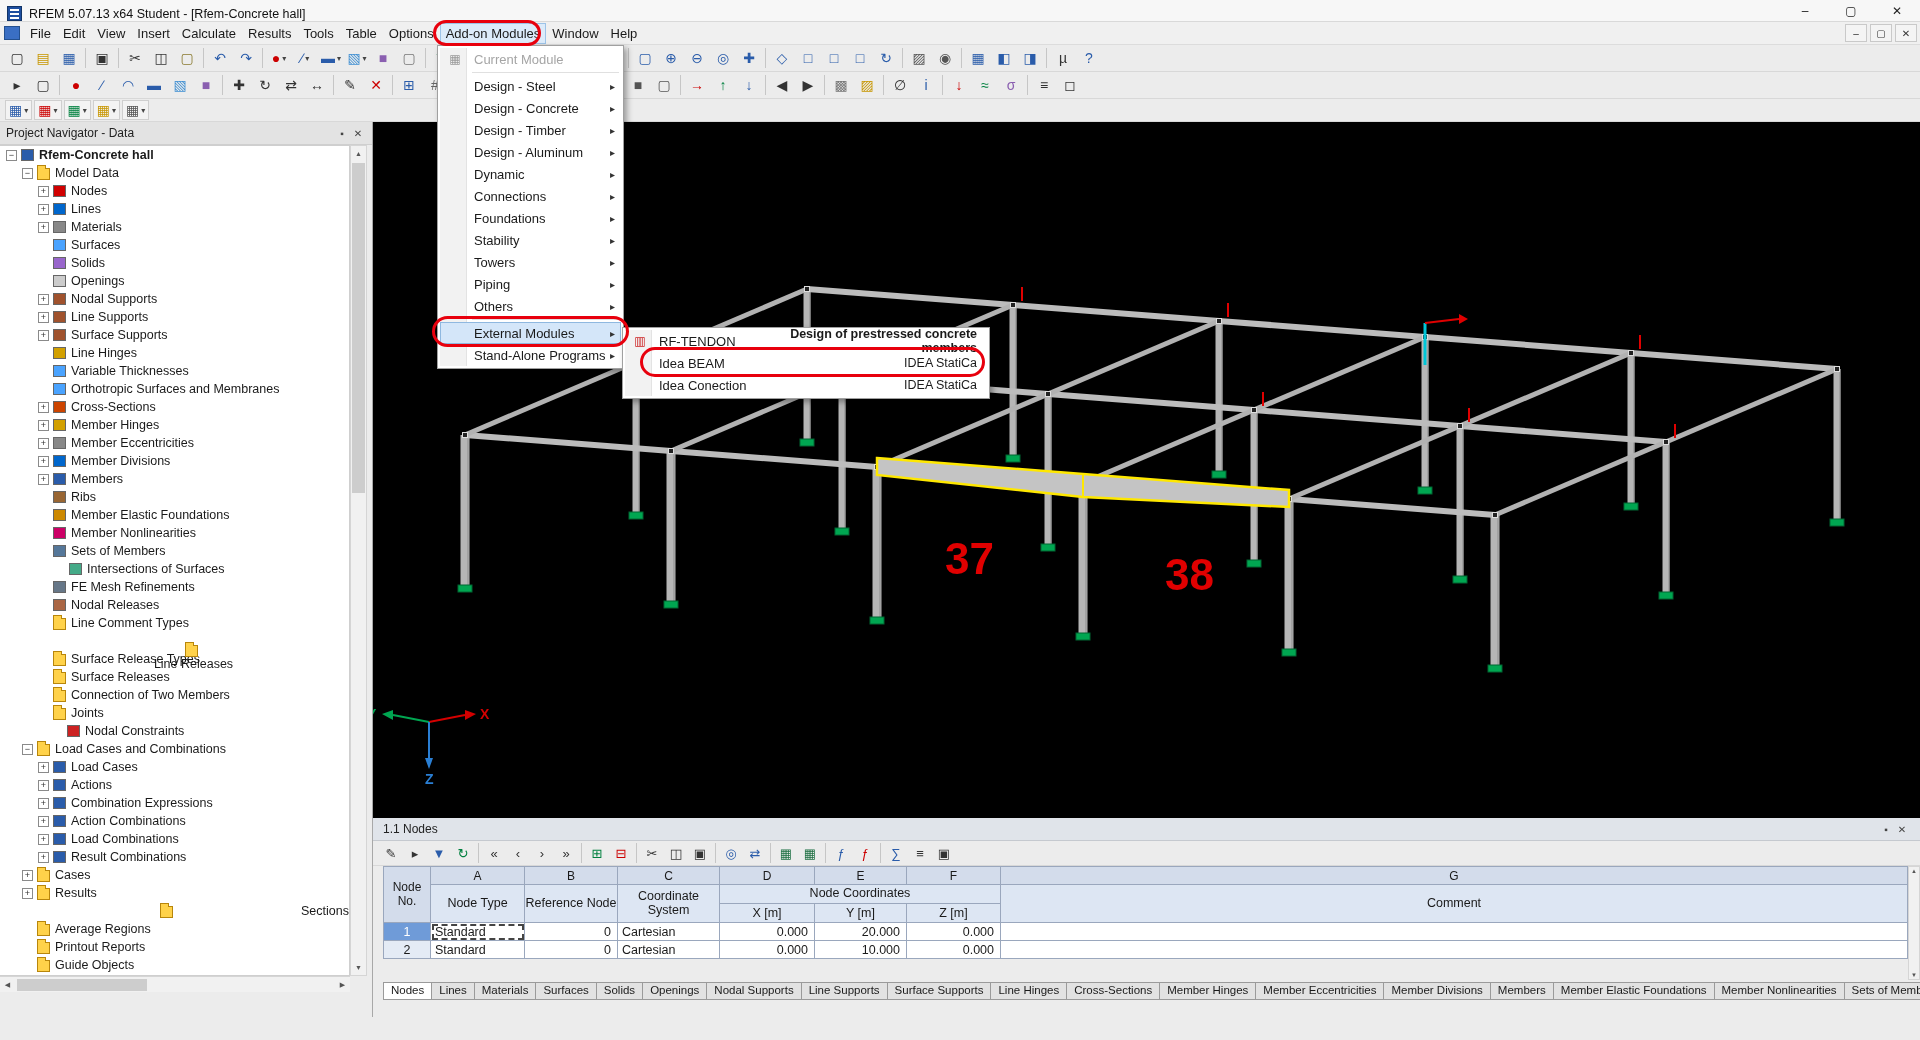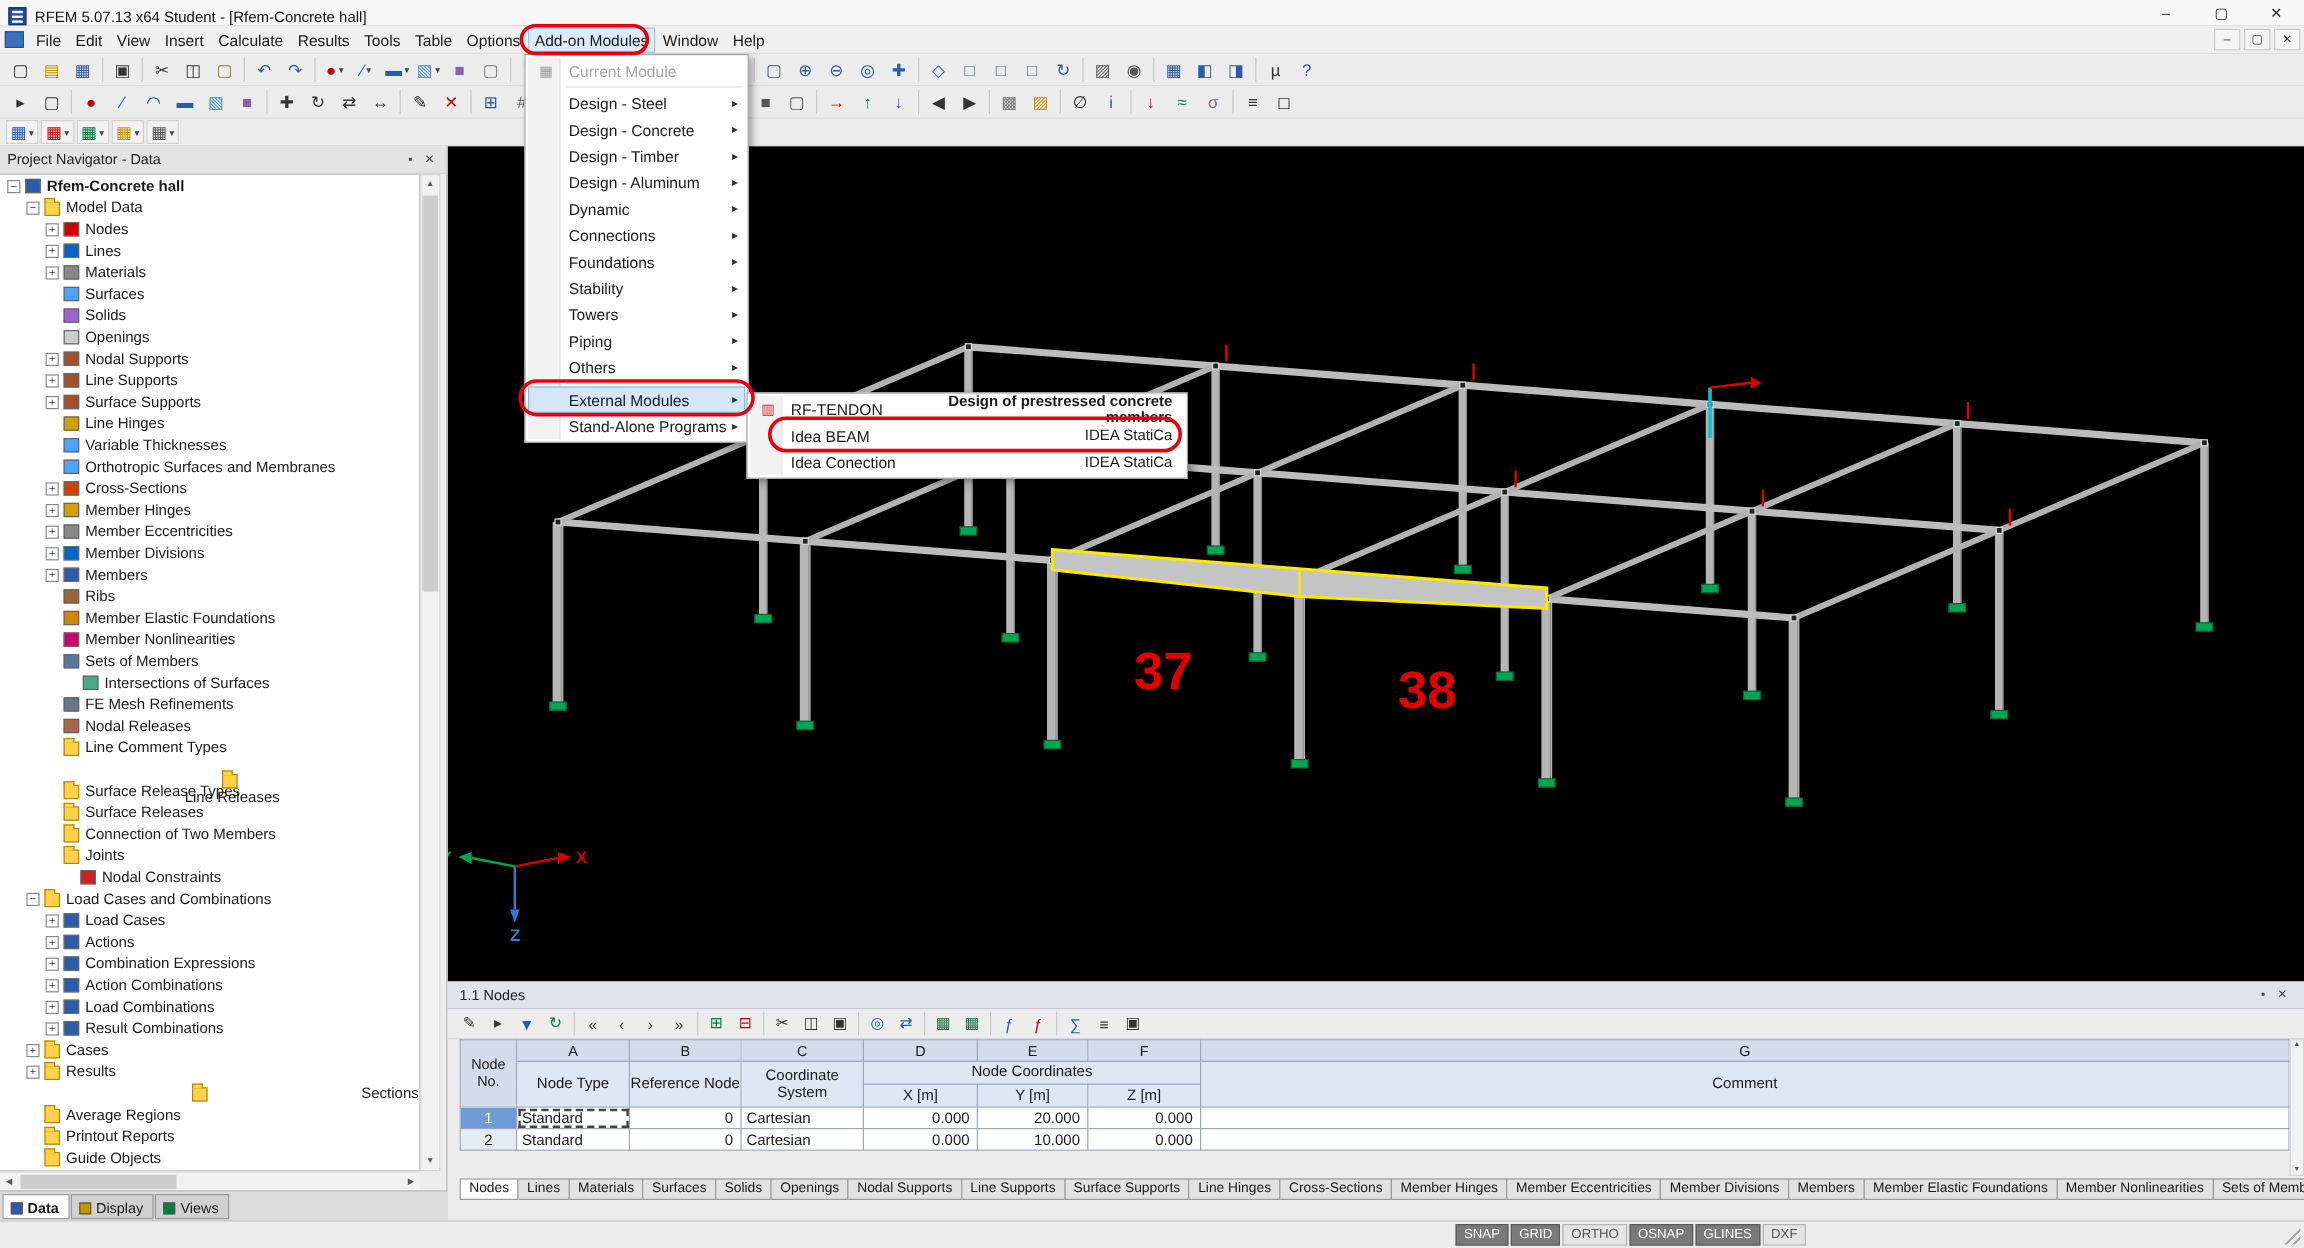--- a/index.html
+++ b/index.html
@@ -689,34 +689,20 @@
     <div class="scroll-v">
       <div class="sarr">▲</div>
       <div class="thumb"></div>
       <div class="sarr dn">▼</div>
     </div>
     <div class="scroll-h">
       <div class="sarr">◀</div>
       <div class="thumbh"></div>
       <div class="sarr" style="margin-left:auto;">▶</div>
     </div>
-    <div class="nav-tabs" id="nav-tabs">
-        <div class="nav-tab active">
-          <span class="tic" style="background: rgb(42, 92, 170);"></span>
-          <span>Data</span>
-        </div>
-        <div class="nav-tab">
-          <span class="tic" style="background: rgb(199, 150, 0);"></span>
-          <span>Display</span>
-        </div>
-        <div class="nav-tab">
-          <span class="tic" style="background: rgb(0, 128, 63);"></span>
-          <span>Views</span>
-        </div>
-      </div>
   </div>
 
   <div class="viewport">
     <svg id="structure-svg" width="1547" height="696" viewBox="0 0 1547 696">
       <g id="struct-layer">
           <line x1="434" y1="167" x2="434" y2="320" stroke="#b6b6b6" stroke-width="7"></line>
           <line x1="437" y1="167" x2="437" y2="320" stroke="#8f8f8f" stroke-width="1"></line>
           <rect x="427" y="317" width="14" height="7" fill="#00a651" stroke="#006633" stroke-width="1"></rect>
           <line x1="640" y1="183" x2="640" y2="336" stroke="#b6b6b6" stroke-width="7"></line>
           <line x1="643" y1="183" x2="643" y2="336" stroke="#8f8f8f" stroke-width="1"></line>
@@ -999,31 +985,20 @@
         <div class="ttab">Member Hinges</div>
         <div class="ttab">Member Eccentricities</div>
         <div class="ttab">Member Divisions</div>
         <div class="ttab">Members</div>
         <div class="ttab">Member Elastic Foundations</div>
         <div class="ttab">Member Nonlinearities</div>
         <div class="ttab">Sets of Members</div>
       </div>
   </div>
 
-  <div class="statusbar">
-    <div class="status-toggles" id="status-toggles">
-        <div class="stoggle active">SNAP</div>
-        <div class="stoggle active">GRID</div>
-        <div class="stoggle">ORTHO</div>
-        <div class="stoggle active">OSNAP</div>
-        <div class="stoggle active">GLINES</div>
-        <div class="stoggle">DXF</div>
-      </div>
-    <div class="grip"></div>
-  </div>
 
   <div class="menu-popup" id="addon-menu">
       <div class="mp-item disabled">
         <span class="mp-ic" style="color: rgb(154, 154, 154);">▦</span>
         <span>Current Module</span>
       </div>
       <div class="mp-sep"></div>
       <div class="mp-item">
         <span>Design - Steel</span>
         <span class="sub-arrow">▸</span>

